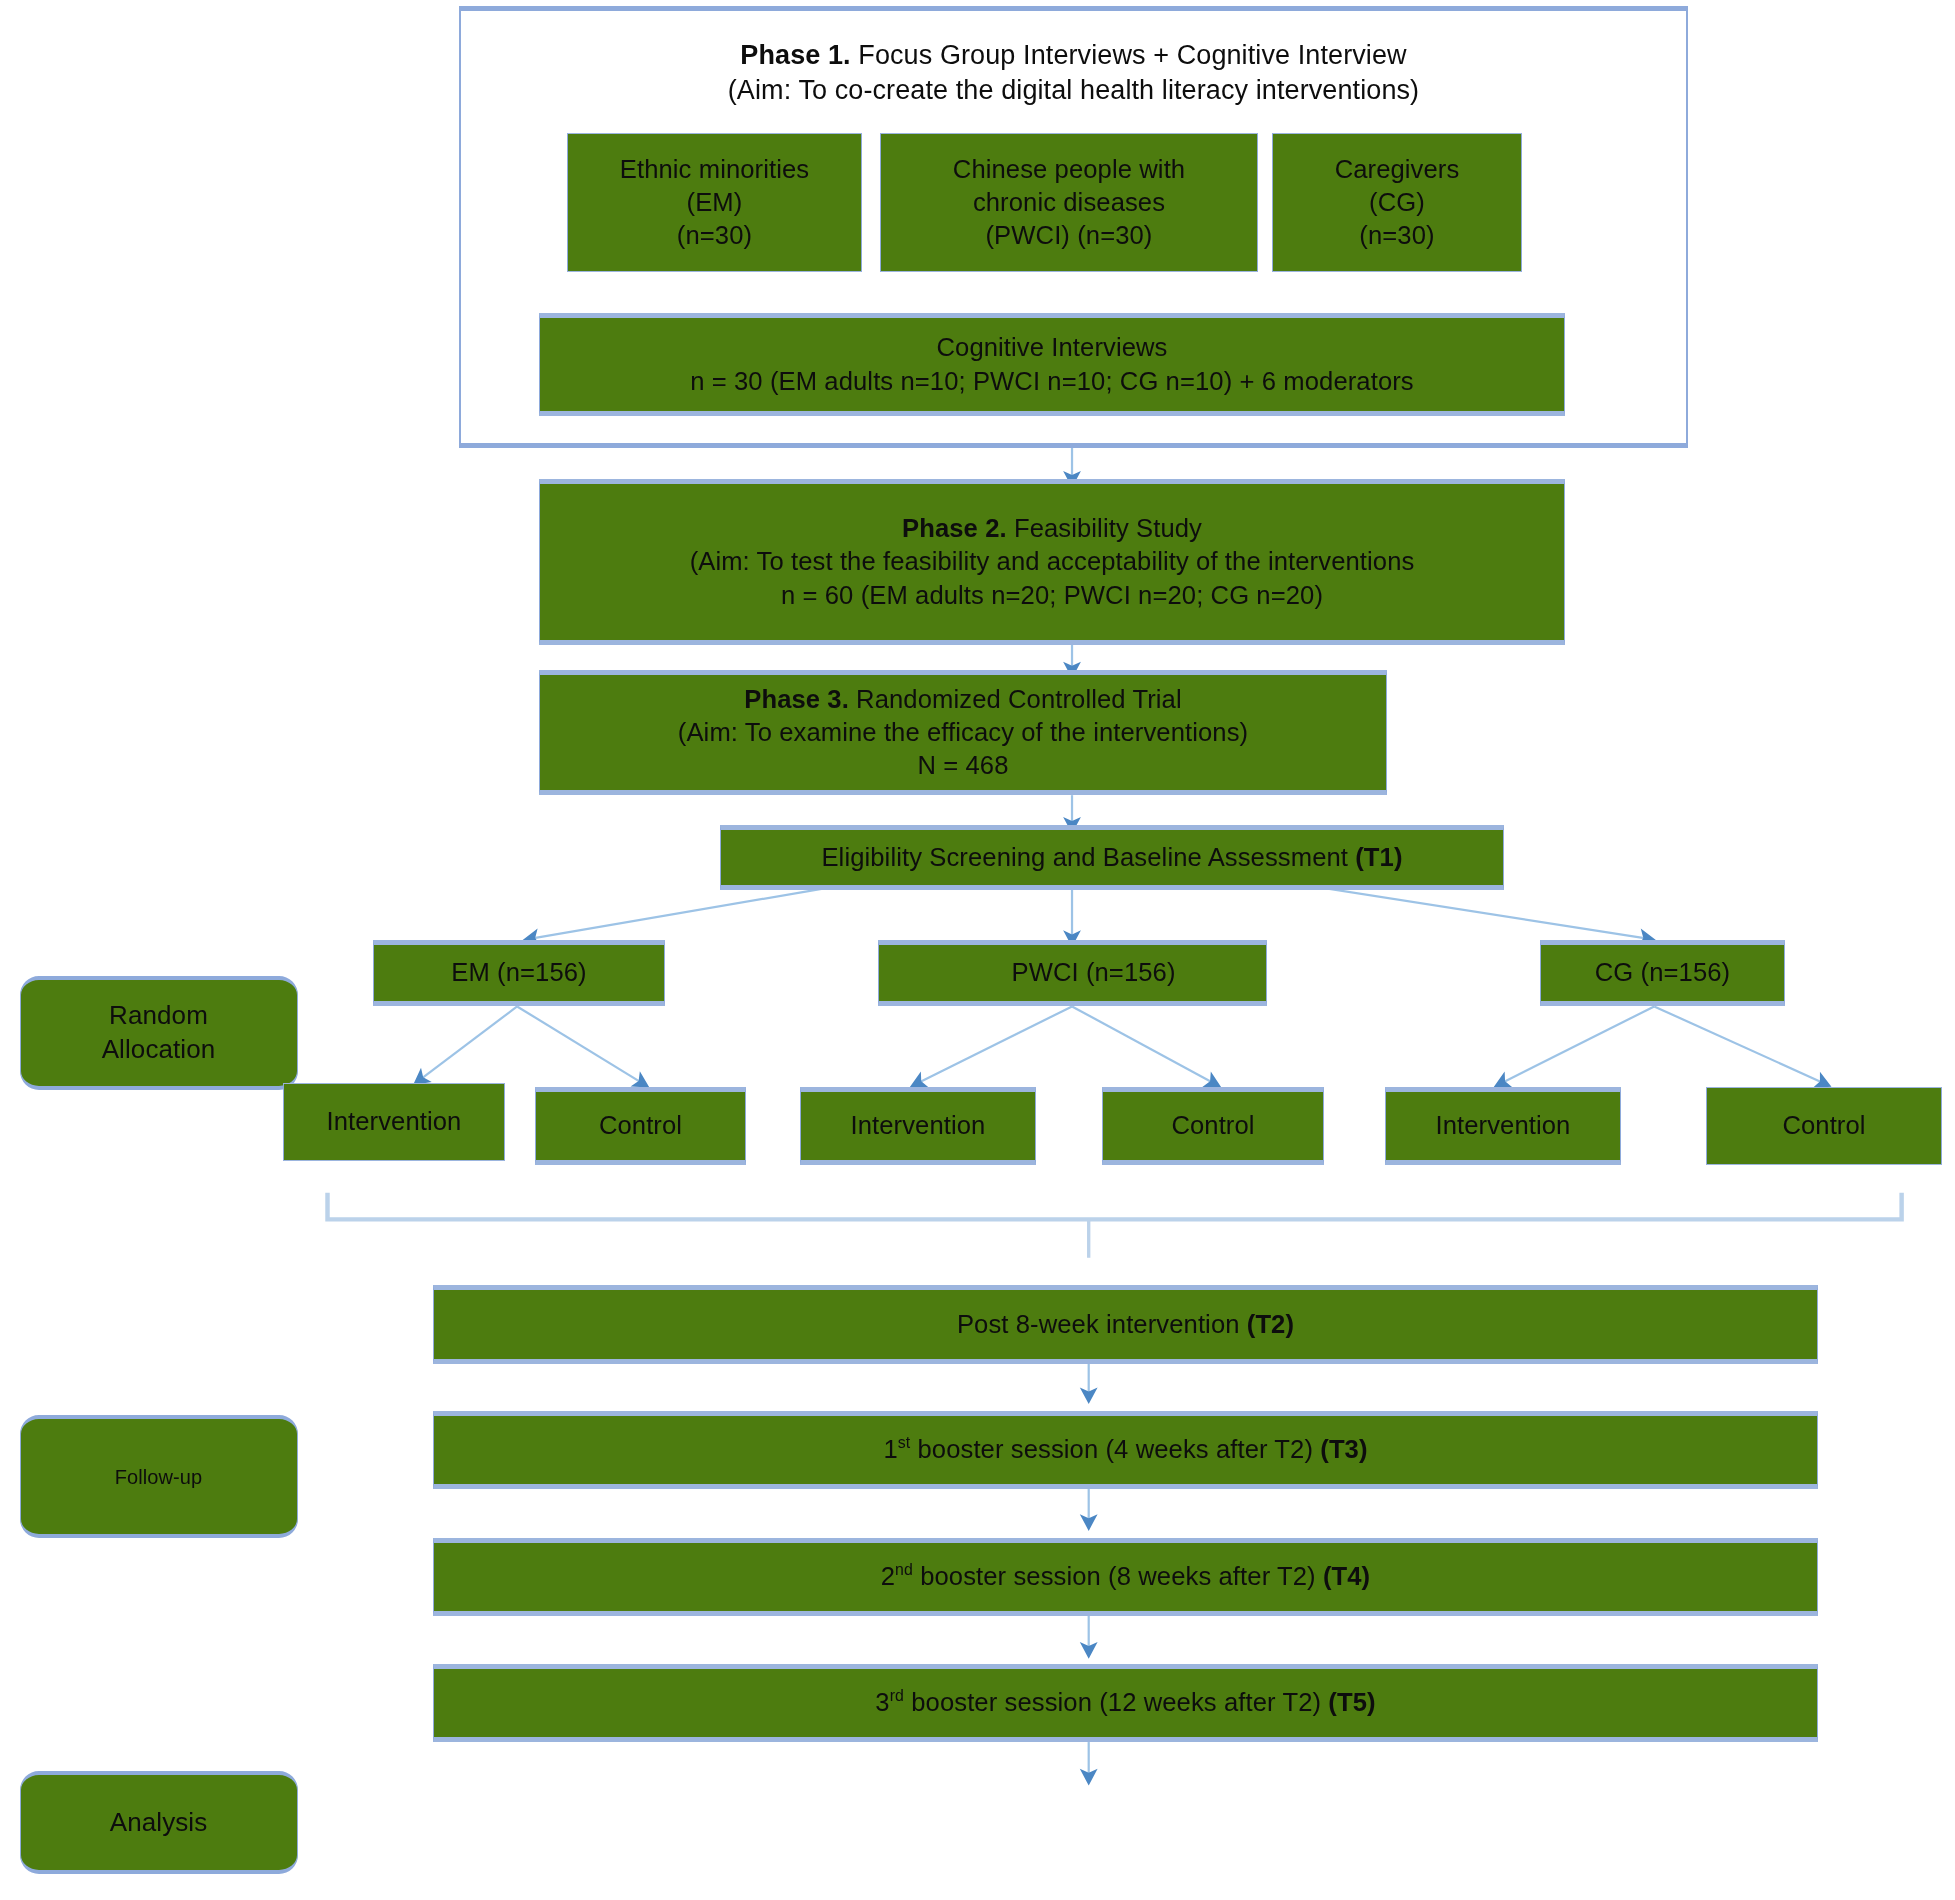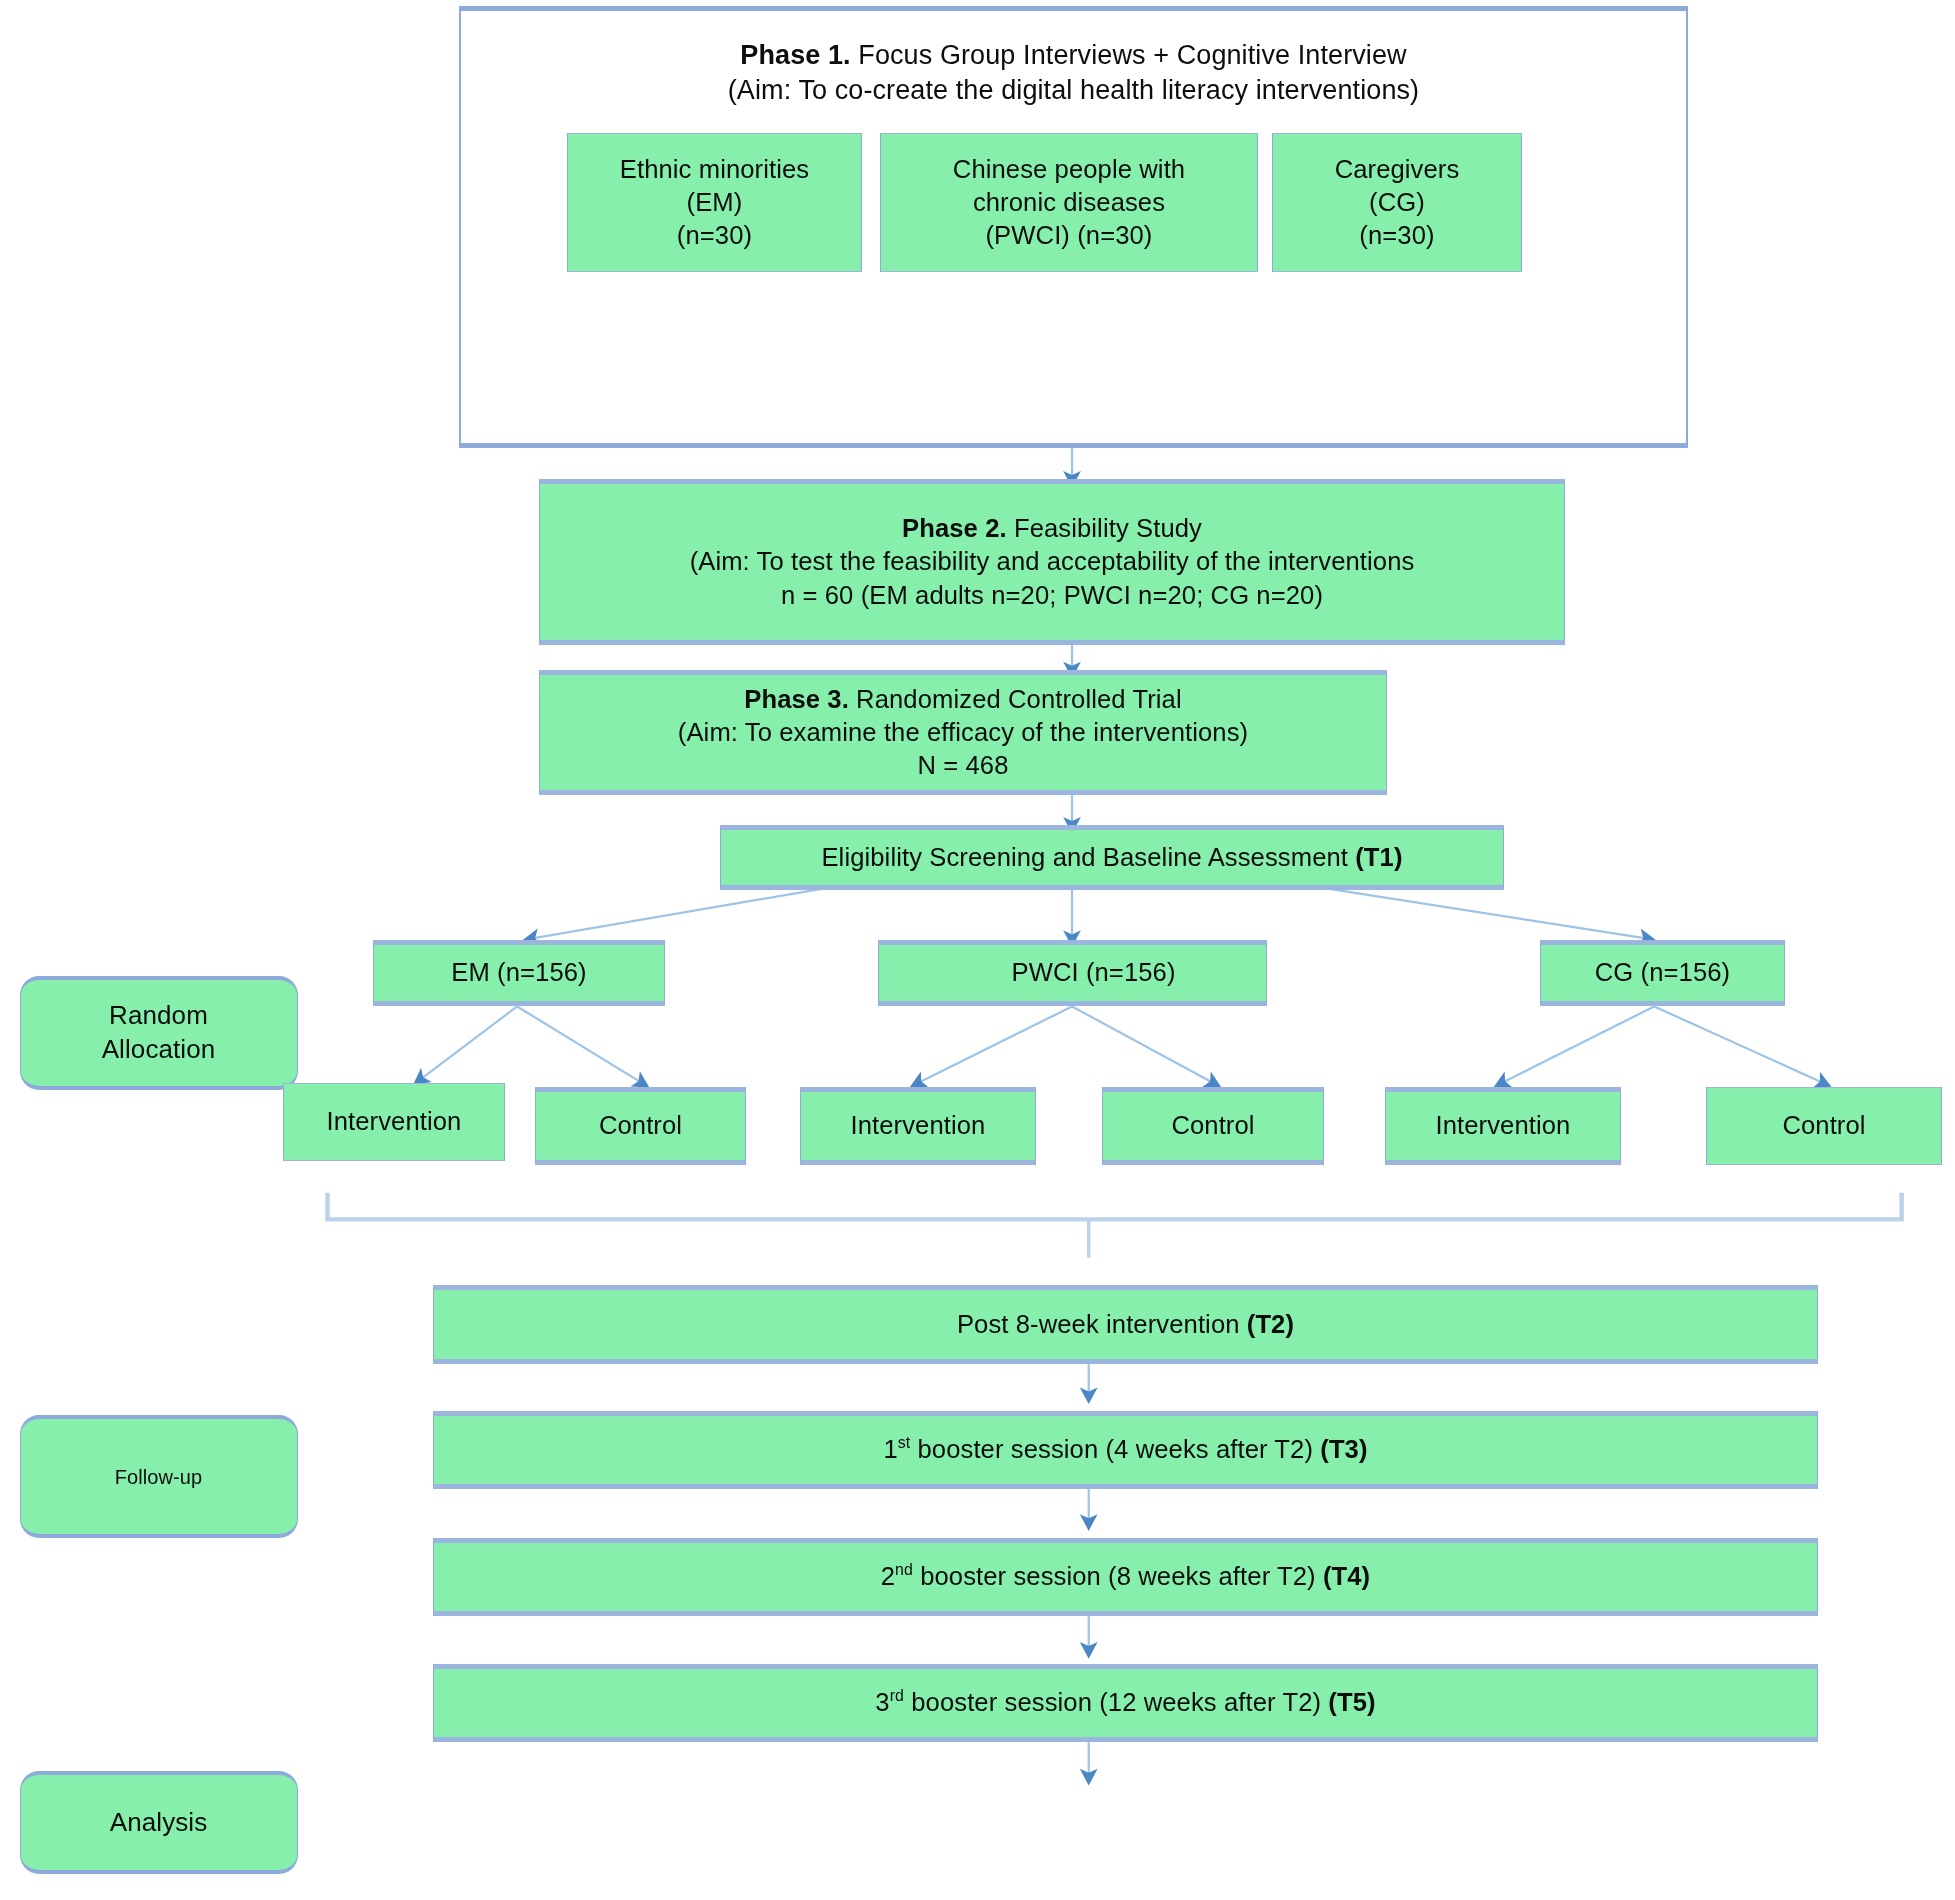--- a/index.html
+++ b/index.html
@@ -11,21 +11,21 @@
     position:relative;
     width:1955px;
     height:1900px;
     background:#ffffff;
     overflow:hidden;
   }
   
   .box{
     position:absolute;
     box-sizing:border-box;
-    background:#86efac;
+    background:#4d7c0f;
     border:1.7px solid #8EAADB;
     border-top-width:5px;
     border-bottom-width:5px;
     border-top-color:#9CB5DE;
     border-bottom-color:#9CB5DE;
     display:flex;
     flex-direction:column;
     align-items:center;
     justify-content:center;
     text-align:center;
@@ -132,20 +132,24 @@
     <span>Chinese people with</span>
     <span>chronic diseases</span>
     <span>(PWCI) (n=30)</span>
   </div>
   <div class="box plain" style="left:1272px; top:133px; width:250px; height:139px;">
     <span>Caregivers</span>
     <span>(CG)</span>
     <span>(n=30)</span>
   </div>
 
+  <div class="box" style="left:539px; top:313px; width:1026px; height:103px;">
+    <span>Cognitive Interviews</span>
+    <span>n = 30 (EM adults n=10; PWCI n=10; CG n=10) + 6 moderators</span>
+  </div>
 
   <div class="box" style="left:539px; top:479px; width:1026px; height:166px;">
     <span class="line"><b>Phase 2.</b><span> Feasibility Study</span></span>
     <span>(Aim: To test the feasibility and acceptability of the interventions</span>
     <span>n = 60 (EM adults n=20; PWCI n=20; CG n=20)</span>
   </div>
 
   <div class="box" style="left:539px; top:670px; width:848px; height:125px;">
     <span class="line"><b>Phase 3.</b><span> Randomized Controlled Trial</span></span>
     <span>(Aim: To examine the efficacy of the interventions)</span>

